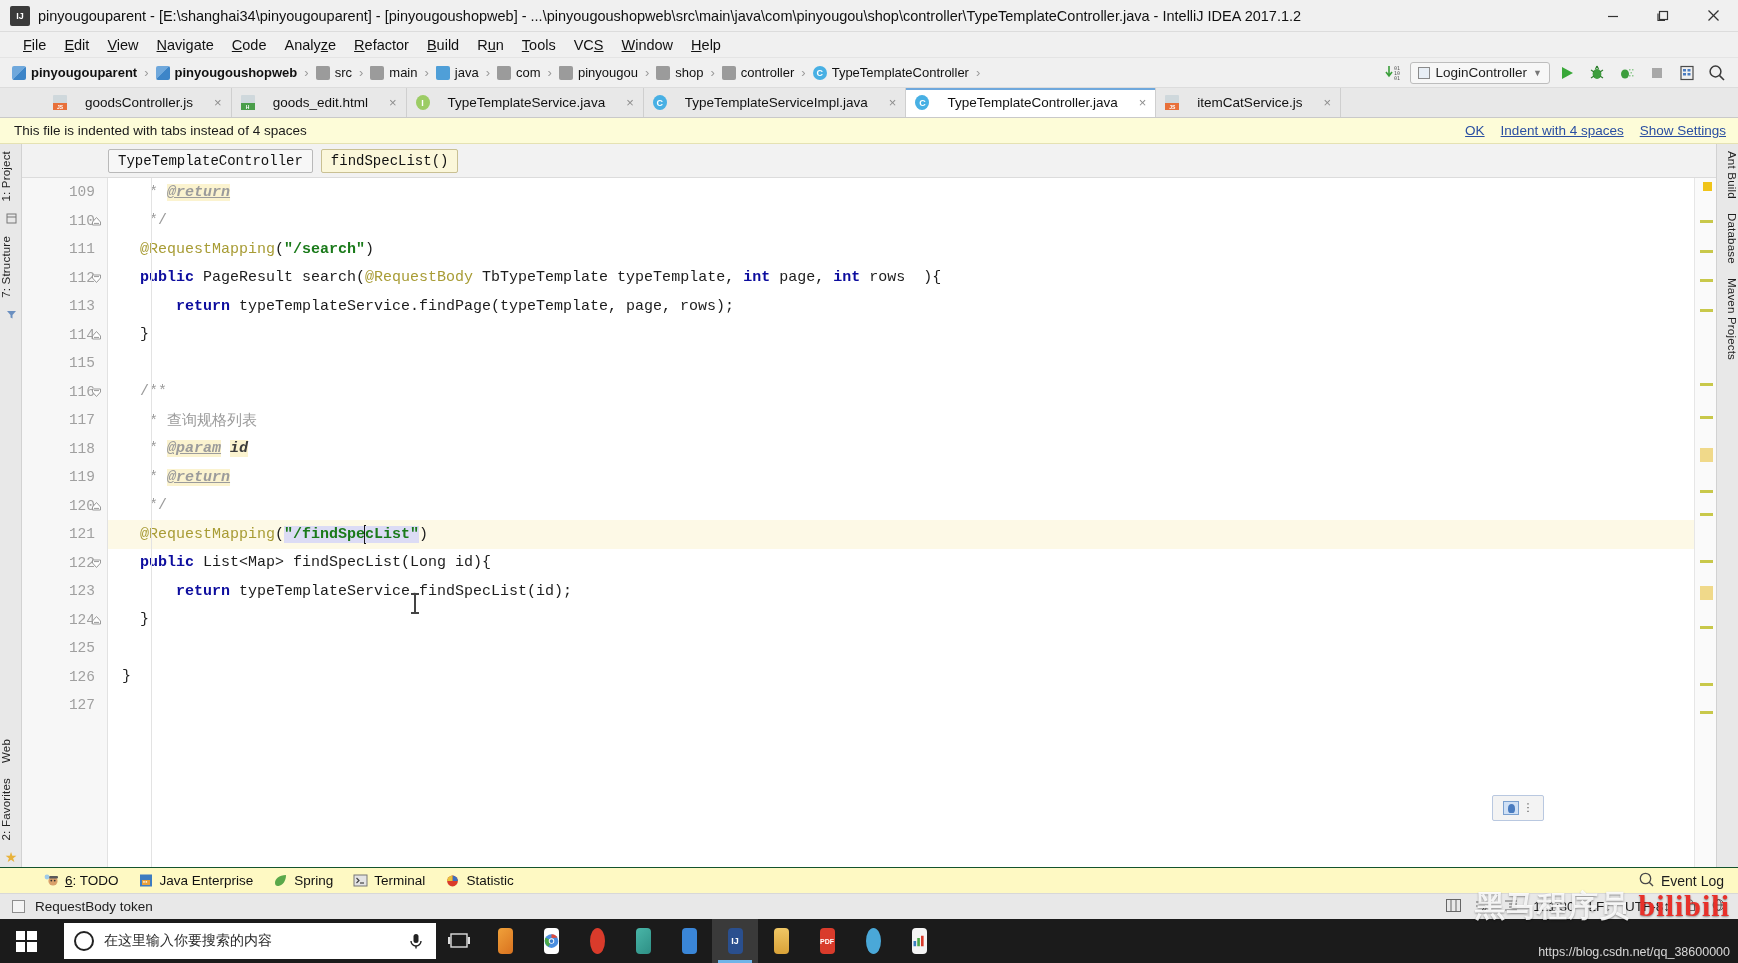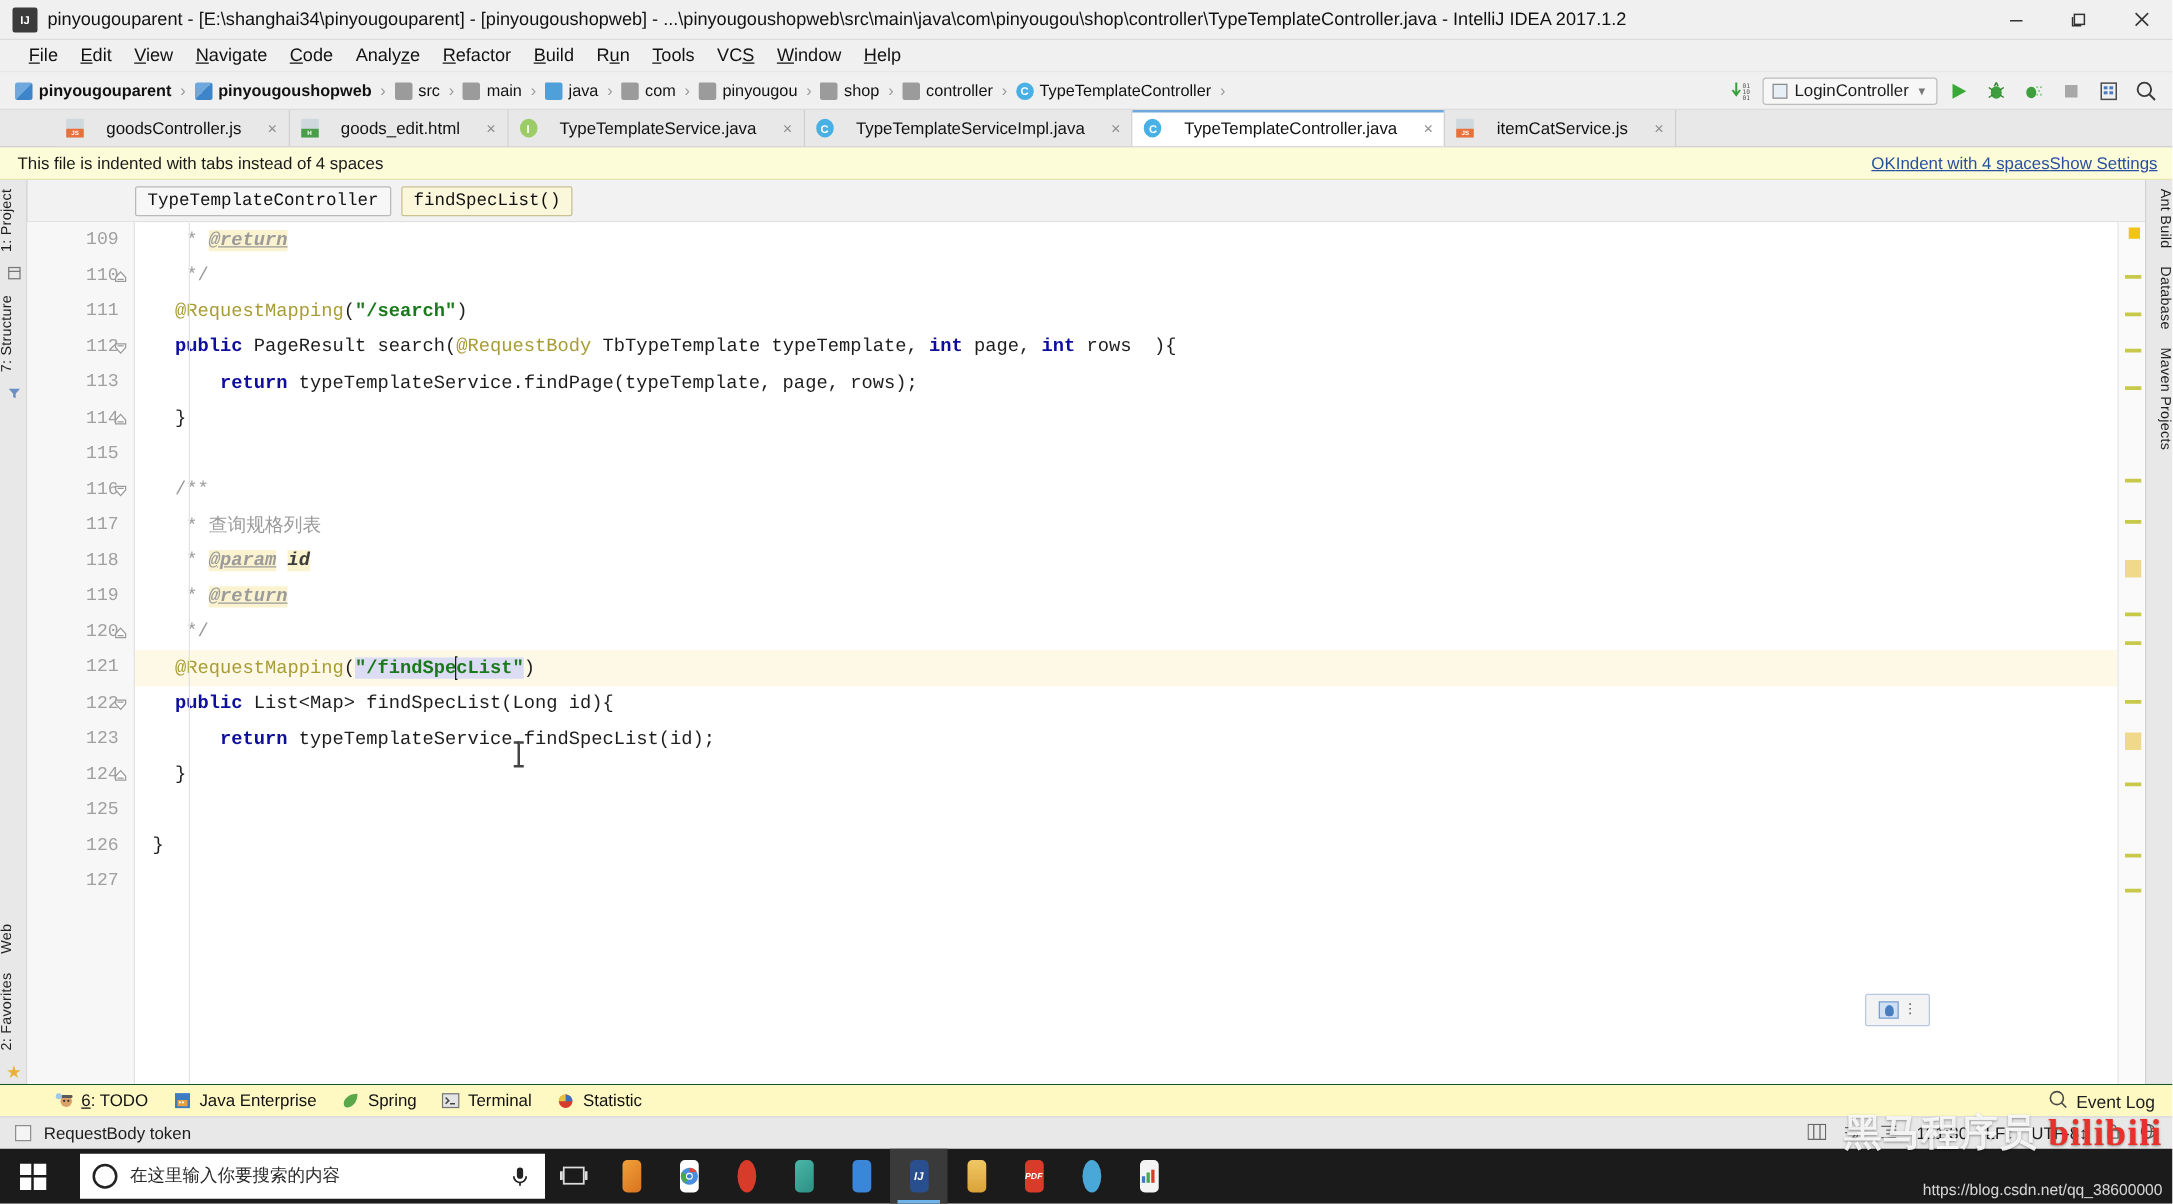--- a/index.html
+++ b/index.html
@@ -95,21 +95,21 @@
   .fi-html::after { content:"H"; position:absolute; left:0; bottom:0; width:100%; height:7px; background:#4a9e4a; color:#fff; font-size:5px; font-weight:bold; display:flex; align-items:center; justify-content:center; }
   .fi-int { background: #9ccc65; border-radius:50%; color:#fff; font-size:9px; font-weight:bold; display:flex; align-items:center; justify-content:center; }
   .fi-cls { background: #48b0e4; border-radius:50%; color:#fff; font-size:9px; font-weight:bold; display:flex; align-items:center; justify-content:center; }
 
   
   .banner {
     height: 26px; background: #fdfcd8; border-bottom: 1px solid #e5e2b3;
     display: flex; align-items: center; padding: 0 12px 0 14px; flex: none;
     font-size: 13.5px; color: #1a1a1a;
   }
-  .banner .actions { margin-left: auto; display: flex; }
+  .banner .actions { margin-left: auto; display: flex; gap: 16px; }
   .banner a { color: #2a4fa2; text-decoration: underline; font-size: 13.5px; cursor: pointer; }
 
   
   .body { flex: 1; display: flex; min-height: 0; position: relative; }
 
   
   .rail {
     width: 22px; background: #e8e8e8; flex: none; display: flex; flex-direction: column;
     border-right: 1px solid #d2d2d2; position: relative; overflow: hidden;
   }
@@ -237,21 +237,21 @@
   .searchbox .mic { width: 20px; height: 20px; flex: none; color: #222; }
   .tb-task {
     width: 46px; height: 44px; display: flex; align-items: center; justify-content: center;
     position: relative;
   }
   .tb-task.active { background: #3a3a3a; }
   .tb-task.active::after {
     content: ""; position: absolute; left: 6px; right: 6px; bottom: 0; height: 3px; background: #6fb4e8;
   }
   .tk-ico { width: 15px; height: 26px; border-radius: 4px; display: flex; align-items: center;
-    justify-content: center; font-size: 10px; font-weight: bold; color: #fff; font-style: italic; }
+    justify-content: center; font-size: 10px; font-weight: bold; color: #fff; }
 
   
   .wm {
     position: absolute; right: 8px; bottom: 36px; color: rgba(255,255,255,.88);
     font-size: 30px; font-weight: bold; letter-spacing: 1px; pointer-events: none;
     font-family: Liberation Serif, serif; text-shadow: 0 1px 2px rgba(0,0,0,.4);
   }
   .wm2 {
     position: absolute; right: 8px; bottom: 4px; color: rgba(255,255,255,.82);
     font-size: 12.5px; pointer-events: none;

